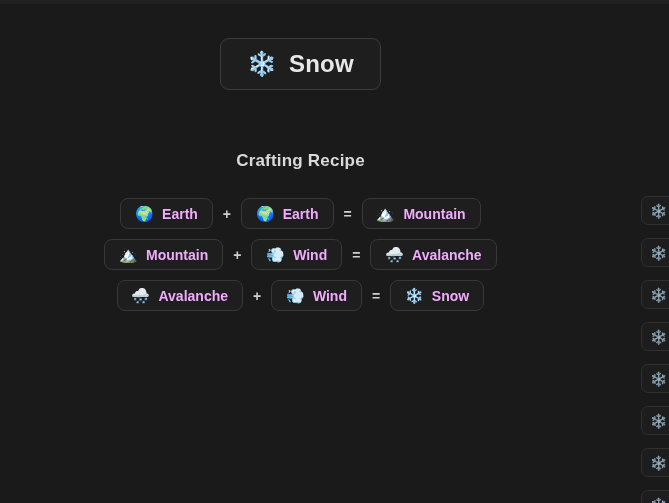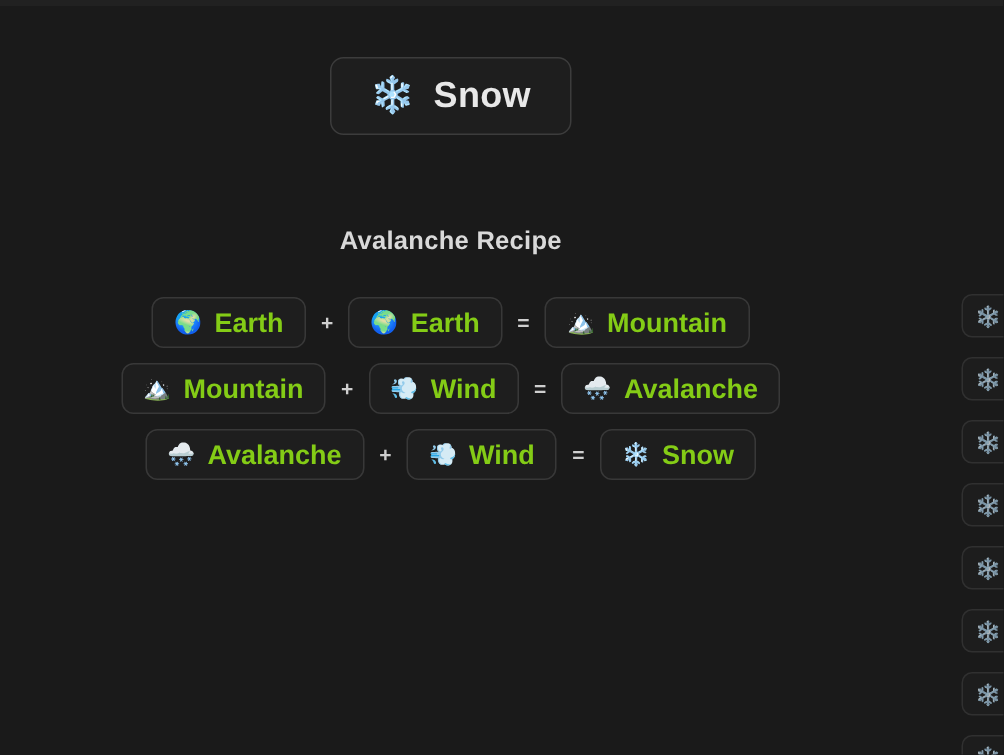--- a/index.html
+++ b/index.html
@@ -101,23 +101,23 @@
     border-radius: 8px;
     box-sizing: border-box;
     white-space: nowrap;
   }
   .chip .emoji {
     font-size: 15px;
     line-height: 1;
     display: inline-block;
   }
   .chip .label {
-    font-size: 18px;
-    font-weight: bold;
-    color: #84cc16;
+    font-size: 14px;
+    font-weight: bold;
+    color: #f0abfc;
     line-height: 1;
   }
   .op {
     font-size: 14px;
     font-weight: bold;
     color: #cfcfcf;
     line-height: 1;
     padding: 0 1px;
     user-select: none;
   }
@@ -159,21 +159,21 @@
 
   <div class="topstrip"></div>
 
   <div class="hero-wrap">
     <div class="hero-chip">
       <span class="emoji">❄️</span>
       <span class="label">Snow</span>
     </div>
   </div>
 
-  <div class="section-title">Avalanche Recipe</div>
+  <div class="section-title">Crafting Recipe</div>
 
   <div class="recipes">
 
     <div class="recipe-row">
       <div class="chip">
         <span class="emoji">🌍</span>
         <span class="label">Earth</span>
       </div>
       <span class="op">+</span>
       <div class="chip">

